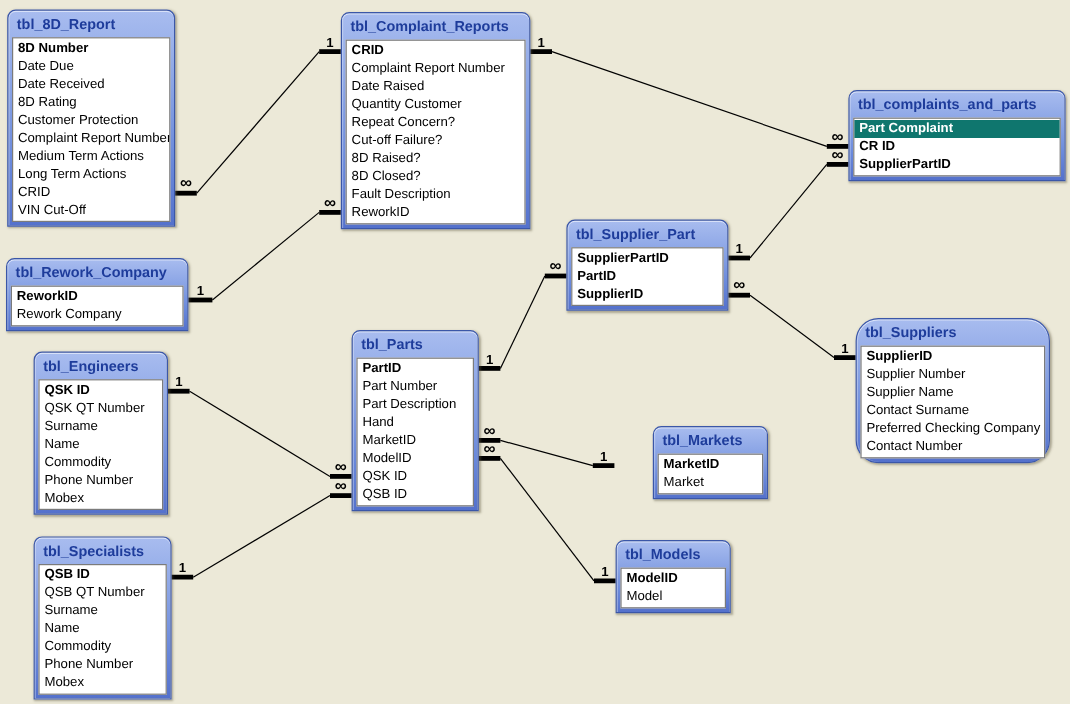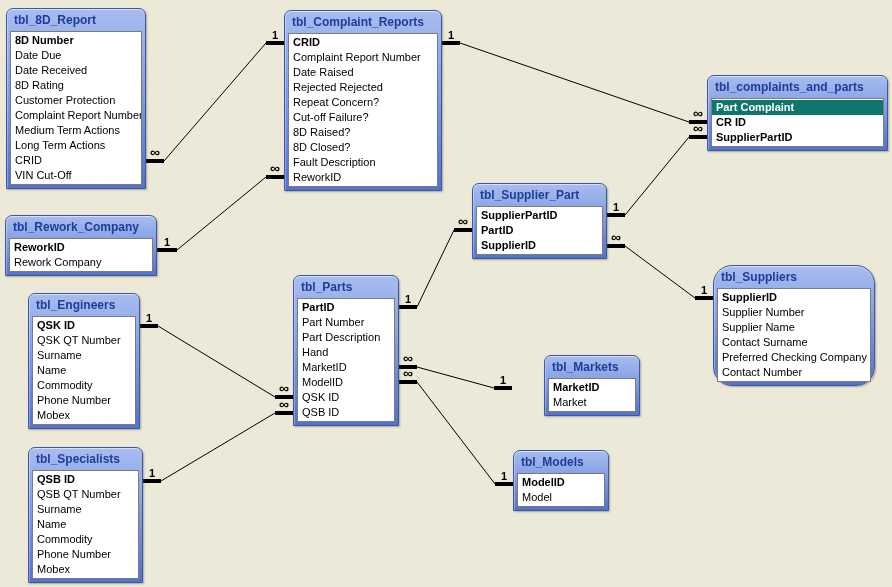--- a/index.html
+++ b/index.html
@@ -142,21 +142,21 @@
         <div class="tbl-field">CRID</div>
         <div class="tbl-field">VIN Cut-Off</div>
       </div>
     </div>
     <div class="tbl" style="left: 284px; top: 10px; width: 158px;">
       <div class="tbl-title">tbl_Complaint_Reports</div>
       <div class="tbl-body">
         <div class="tbl-field bold">CRID</div>
         <div class="tbl-field">Complaint Report Number</div>
         <div class="tbl-field">Date Raised</div>
-        <div class="tbl-field">Rejected Rejected</div>
+        <div class="tbl-field">Quantity Customer</div>
         <div class="tbl-field">Repeat Concern?</div>
         <div class="tbl-field">Cut-off Failure?</div>
         <div class="tbl-field">8D Raised?</div>
         <div class="tbl-field">8D Closed?</div>
         <div class="tbl-field">Fault Description</div>
         <div class="tbl-field">ReworkID</div>
       </div>
     </div>
     <div class="tbl" style="left: 707px; top: 75px; width: 181px;">
       <div class="tbl-title">tbl_complaints_and_parts</div>

